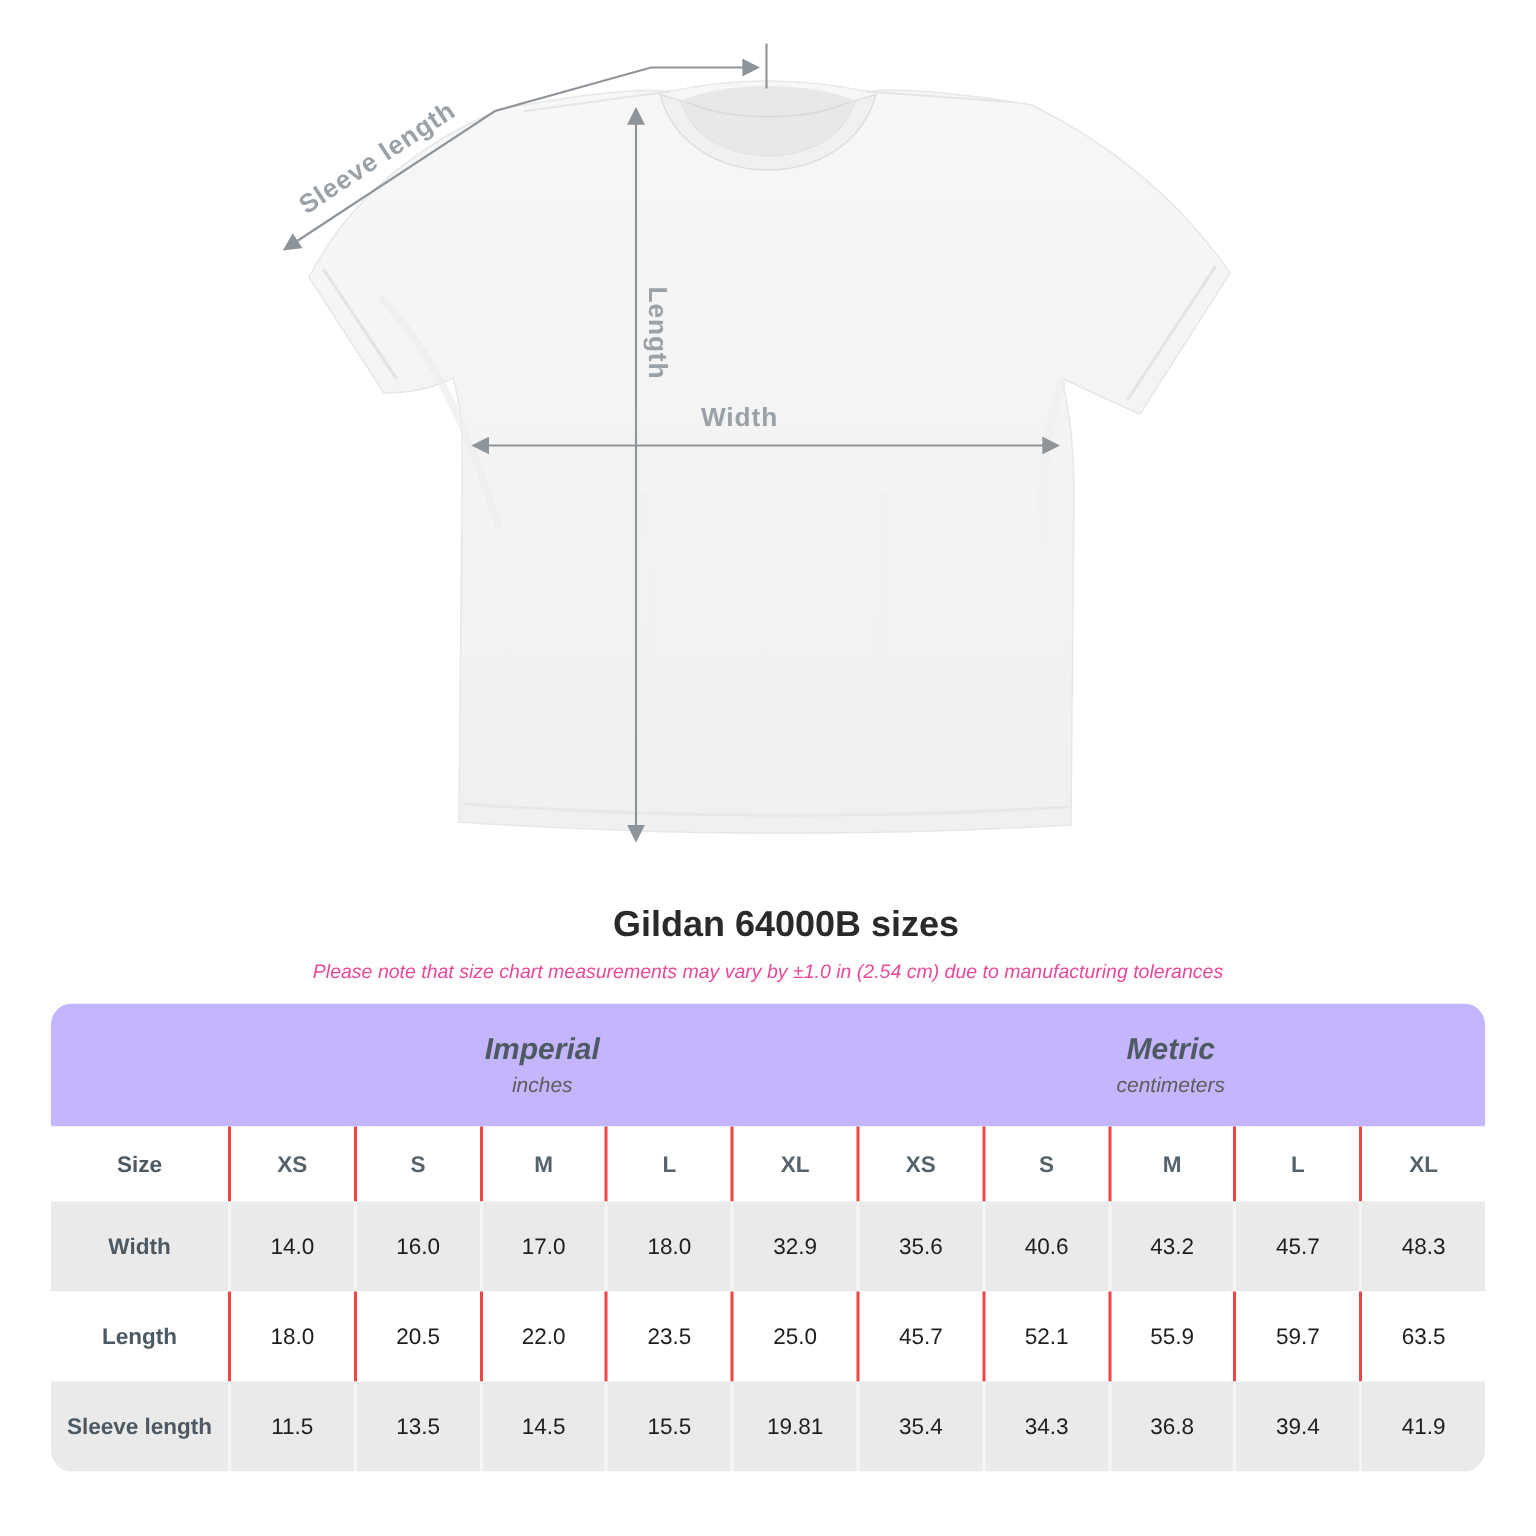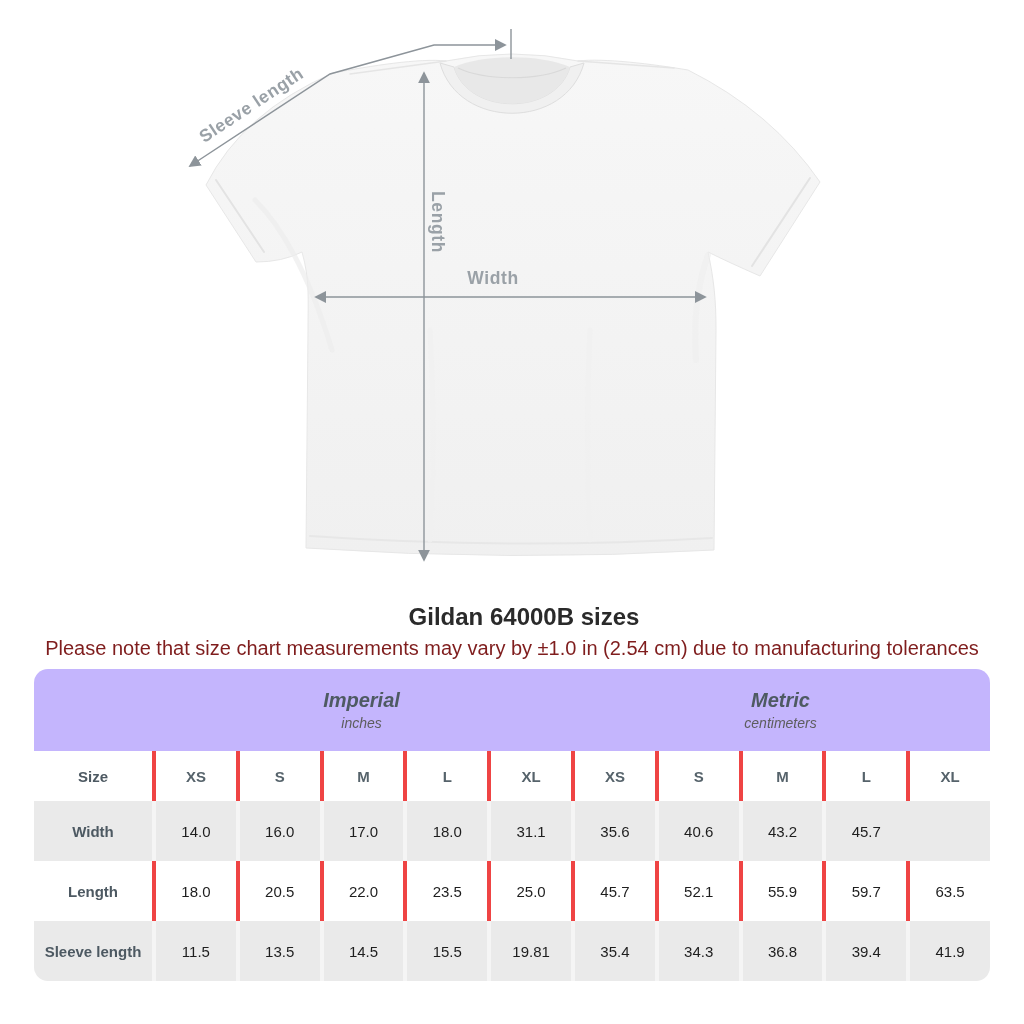--- a/index.html
+++ b/index.html
@@ -20,21 +20,21 @@
     font-family:"Liberation Sans","DejaVu Sans",sans-serif;
     font-size:17.5px; font-weight:bold; fill:#9aa1a7; letter-spacing:0.6px;
   }
 
   
   .title-block { text-align:center; margin-top:10px; }
   .page-title {
     font-size:24px; font-weight:bold; color:#2a2a2a; line-height:30px;padding-left:24px;
   }
   .page-subtitle {
-    margin-top:5px; font-size:20px; color:#7f1d1d; line-height:22px;
+    margin-top:5px; font-size:13px; font-style:italic; color:#ec4899; line-height:22px;
   }
 
   
   .size-table {
     width:956px; margin:10px auto 0 auto;
     border-radius:14px; overflow:hidden;
     background:#ffffff;
   }
   .trow {
     display:grid;
@@ -51,21 +51,21 @@
     display:flex; flex-direction:column; align-items:center; justify-content:center;
     gap:3px;
   }
   .glabel { font-size:20px; font-weight:bold; font-style:italic; color:#4e5a62; }
   .gsub   { font-size:14px; font-style:italic; color:#5d5d5d; }
 
   .cell {
     display:flex; align-items:center; justify-content:center;
     height:100%; font-size:15px; color:#1e1e1e;
   }
-  .sep { border-left:4px solid #ef4444; }
+  .sep { border-left:2px solid #ef4444; }
   .stripe .sep { border-left-color:#f5f5f5; }
   .rlabel { font-weight:bold; color:#4d5962; }
   .chead  { font-weight:bold; color:#56636b; }
 </style>
 </head>
 <body>
 
 <div class="page">
 
   <svg class="diagram" viewBox="0 0 1024 592" xmlns="http://www.w3.org/2000/svg">
@@ -163,25 +163,26 @@
       <div class="cell chead sep">L</div>
       <div class="cell chead sep">XL</div>
     </div>
 
     <div class="trow tdata stripe">
       <div class="cell rlabel">Width</div>
       <div class="cell sep">14.0</div>
       <div class="cell sep">16.0</div>
       <div class="cell sep">17.0</div>
       <div class="cell sep">18.0</div>
-      <div class="cell sep">31.1</div>
+      <div class="cell sep">32.9</div>
       <div class="cell sep">35.6</div>
       <div class="cell sep">40.6</div>
       <div class="cell sep">43.2</div>
       <div class="cell sep">45.7</div>
+      <div class="cell sep">48.3</div>
     </div>
 
     <div class="trow tdata">
       <div class="cell rlabel">Length</div>
       <div class="cell sep">18.0</div>
       <div class="cell sep">20.5</div>
       <div class="cell sep">22.0</div>
       <div class="cell sep">23.5</div>
       <div class="cell sep">25.0</div>
       <div class="cell sep">45.7</div>

